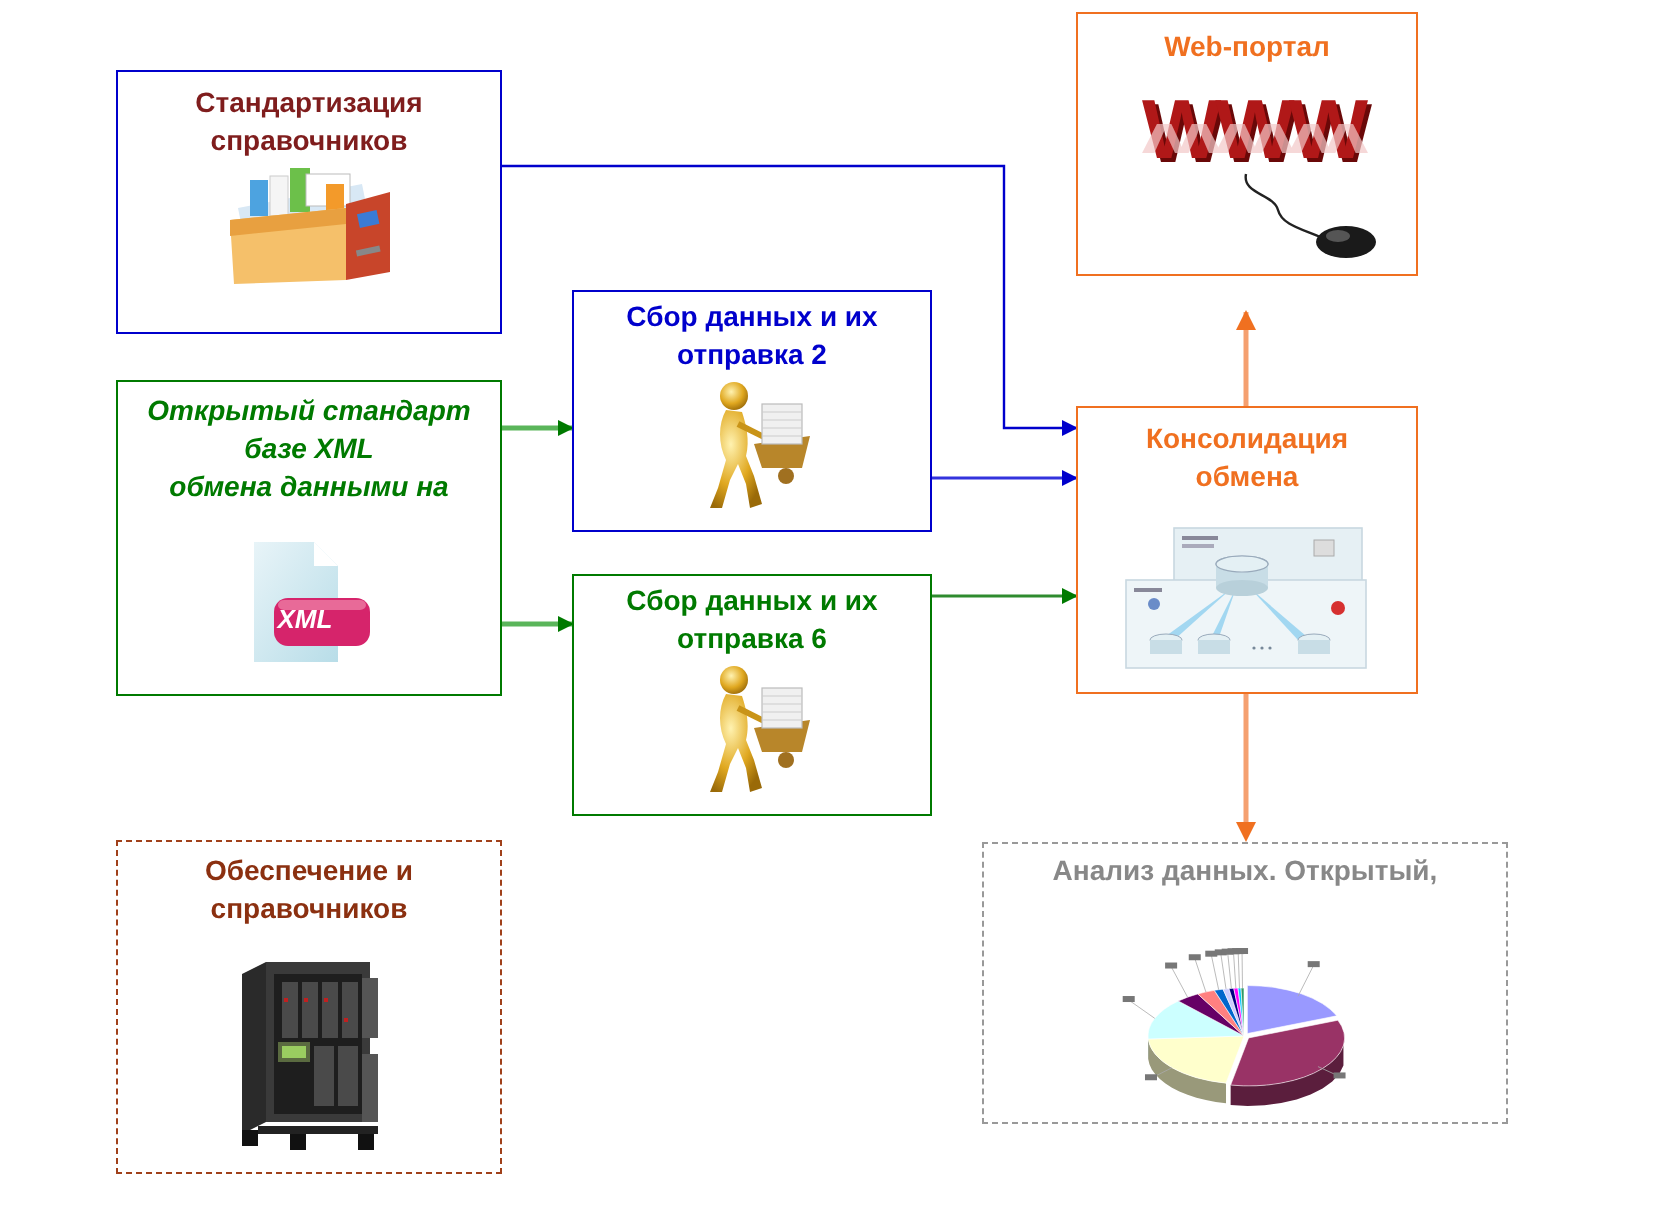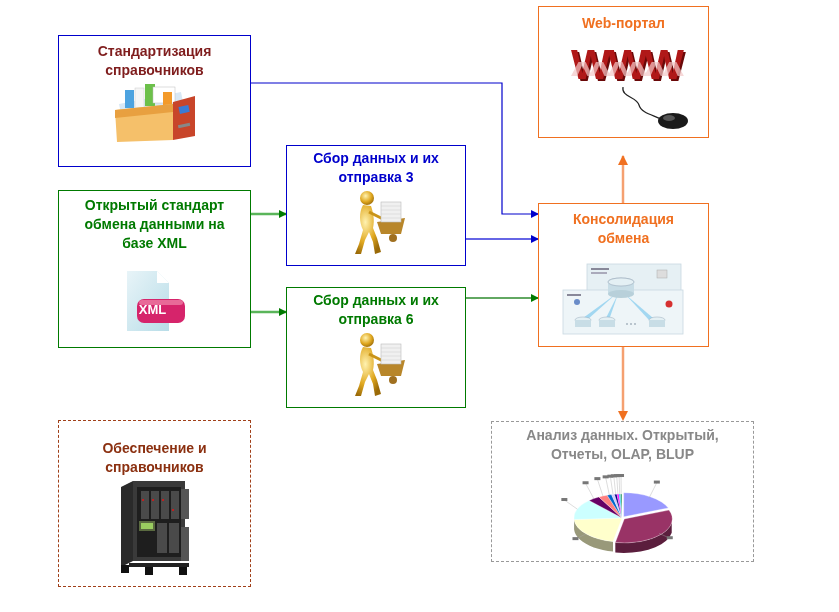--- a/index.html
+++ b/index.html
@@ -50,25 +50,25 @@
     <rect x="42" y="5" width="22" height="16" fill="#fff" stroke="#bbb" stroke-width="0.5"></rect>
     <rect x="52" y="10" width="9" height="14" fill="#f39a2a"></rect>
     <polygon points="4,28 62,22 62,58 6,60" fill="#f5c06a"></polygon>
     <polygon points="4,28 62,22 62,30 4,36" fill="#e8a040"></polygon>
     <polygon points="62,20 84,14 84,54 62,58" fill="#c8452a"></polygon>
     <rect x="68" y="24" width="10" height="7" fill="#3a7bd5" transform="rotate(-12 73 27)"></rect>
     <rect x="67" y="42" width="12" height="3" fill="#888" transform="rotate(-12 73 43)"></rect>
   </svg>
 </div>
 
-<div class="box" style="left:58px; top:190px; width:193px; height:158px; border:1.5px solid #007a00;">
+<div class="box" style="left:58px; top:190px; width:193px; height:158px; border:1.5px solid #007a00;font-style:italic;">
   <div class="title" style="top:5px; color:#007a00;">
     <div>Открытый стандарт</div>
+    <div>базе XML</div>
     <div>обмена данными на</div>
-    <div>базе XML</div>
   </div>
   <div class="ill" style="left:64px; top:78px; width:64px; height:64px;">
     <svg width="64" height="64" viewBox="0 0 64 64" style="position:absolute; left:0; top:0;">
       <defs>
         <linearGradient id="docg" x1="0" y1="0" x2="1" y2="1">
           <stop offset="0" stop-color="#e8f4f8"></stop>
             <stop offset="1" stop-color="#b8dde8"></stop>
         </linearGradient>
       </defs>
       <polygon points="4,2 34,2 46,14 46,62 4,62" fill="url(#docg)"></polygon>
@@ -76,21 +76,21 @@
       <rect x="14" y="30" width="48" height="24" rx="7" fill="#d6246b"></rect>
       <rect x="16" y="31" width="44" height="5" rx="3" fill="#e86a98"></rect>
     </svg>
     <span style="position:absolute; left:14px; top:33px; width:31px; text-align:center; color:#fff; font-weight:bold; font-size:13px;">XML</span>
   </div>
 </div>
 
 <div class="box" style="left:286px; top:145px; width:180px; height:121px; border:1.5px solid #0000cc;">
   <div class="title" style="top:3px; color:#0000cc;">
     <div>Сбор данных и их</div>
-    <div>отправка 3</div>
+    <div>отправка 2</div>
   </div>
   <svg class="ill" style="left:62px; top:44px;" width="60" height="66" viewBox="0 0 60 66">
     <defs>
       <radialGradient id="gold1" cx="0.4" cy="0.35" r="0.7">
         <stop offset="0" stop-color="#fff2b0"></stop>
           <stop offset="0.6" stop-color="#e0a820"></stop>
           <stop offset="1" stop-color="#9a6a08"></stop>
       </radialGradient>
     </defs>
     <circle cx="18" cy="8" r="7" fill="url(#gold1)"></circle>
@@ -174,21 +174,20 @@
     <circle cx="108" cy="42" r="3.5" fill="#d63030"></circle>
     <circle cx="66" cy="62" r="0.8" fill="#789"></circle>
       <circle cx="70" cy="62" r="0.8" fill="#789"></circle>
       <circle cx="74" cy="62" r="0.8" fill="#789"></circle>
   </svg>
 </div>
 
 <div class="box" style="left:491px; top:421px; width:263px; height:141px; border:1.5px dashed #999999;">
   <div class="title" style="top:4px; color:#888888; font-size:14px;">
     <div>Анализ данных. Открытый,</div>
-    <div>Отчеты, OLAP, BLUP</div>
   </div>
   <svg class="ill" id="pie-svg" style="left:48px; top:52px;" width="164" height="84" viewBox="0 0 164 84">
       <path d="M131.72058007689398,48.71056314558857 L131.72058007689398,48.71056314558857 L129.64160549972644,52.84893550634903 L126.12980266209645,56.737826071386415 L121.29617538156523,60.25431173859158 L115.29350873907698,63.28724067185445 L108.31153972832735,65.74074567544956 L100.57095990010133,67.53727443952445 L92.31643957070027,68.62004087431515 L83.80889409074757,68.95482004939532 L75.31723662821257,68.53103000211155 L75.31723662821257,78.53103000211155 L83.80889409074757,78.95482004939532 L92.31643957070027,78.62004087431515 L100.57095990010133,77.53727443952445 L108.31153972832735,75.74074567544956 L115.29350873907698,73.28724067185445 L121.29617538156523,70.25431173859158 L126.12980266209645,66.73782607138642 L129.64160549972644,62.84893550634903 L131.72058007689398,58.71056314558857 Z" fill="rgb(91,30,61)"></path>
       <path d="M73.00569689988521,67.57489401748853 L73.00569689988521,67.57489401748853 L67.8860643888494,66.93903235515992 L62.93690124953052,66.02611101641554 L58.21798391524443,64.84715634651658 L53.78630788996127,63.41640786499873 L49.695399351530874,61.75114627948663 L45.99466865773793,59.87148476776764 L42.72881356359886,57.80012604903868 L39.937279357894546,55.562088178441165 L37.65378243945823,53.18440237676215 L35.90590308750673,50.6957865449415 L34.714752344570854,48.12629840670583 L34.09471703544297,45.506972468703516 L34.09471703544297,55.506972468703516 L34.714752344570854,58.12629840670583 L35.90590308750673,60.6957865449415 L37.65378243945823,63.18440237676215 L39.937279357894546,65.56208817844117 L42.72881356359886,67.80012604903868 L45.99466865773793,69.87148476776764 L49.695399351530874,71.75114627948663 L53.78630788996127,73.41640786499873 L58.21798391524443,74.84715634651658 L62.93690124953052,76.02611101641554 L67.8860643888494,76.93903235515992 L73.00569689988521,77.57489401748853 Z" fill="rgb(153,153,122)"></path>
       <path d="M34.09471703544297,45.506972468703516 L34.09471703544297,45.506972468703516 L34.00263187045542,43.7486771812101 L34.00263187045542,53.7486771812101 L34.09471703544297,55.506972468703516 Z" fill="rgb(122,153,153)"></path>
       <path d="M83.68625013355638,42.75937913858816 L83.68625013355638,18.75937913858816 A48,24 0 0 1 128.31552145619244,33.924389874155885 Z" fill="#9999ff" stroke="#ffffff" stroke-width="0.3"></path>
       <line x1="108.98000213690227" y1="24.150066217410515" x2="116.8491694268321" y2="8.57093817756665" stroke="#aaa" stroke-width="0.4"></line>
       <rect x="113.8491694268321" y="6.570938177566649" width="6" height="3" fill="#777"></rect>
       <path d="M84.31153972832736,44.95613598462303 L128.94081105096342,36.12114672019076 A48,24 0 0 1 75.31723662821257,68.53103000211155 Z" fill="#993366" stroke="#ffffff" stroke-width="0.3"></path>
       <line x1="118.98463565323789" y1="59.29817575396855" x2="129.77182105209891" y2="64.22211161045021" stroke="#aaa" stroke-width="0.4"></line>
@@ -220,21 +219,21 @@
       <path d="M82,44 L78.98605506259301,20.04735851772148 A48,24 0 0 1 80.49228356424989,20.011842551222443 Z" fill="#00ccff" stroke="#ffffff" stroke-width="0.3"></path>
       <line x1="79.7388903659372" y1="20.02664300091272" x2="79.07940005600221" y2="2.0421847514451414" stroke="#aaa" stroke-width="0.4"></line>
       <rect x="76.07940005600221" y="0.042184751445141444" width="6" height="3" fill="#777"></rect>
       <path d="M82,44 L80.49228356424989,20.011842551222443 A48,24 0 0 1 82.00000000000003,20 Z" fill="#339966" stroke="#ffffff" stroke-width="0.3"></path>
       <line x1="81.24604876903264" y1="20.002960820440144" x2="81.02614632666717" y2="2.0046879656968954" stroke="#aaa" stroke-width="0.4"></line>
       <rect x="78.02614632666717" y="0.004687965696895446" width="6" height="3" fill="#777"></rect>
     </svg>
 </div>
 
 <div class="box" style="left:58px; top:420px; width:193px; height:167px; border:1.5px dashed #a0401a;">
-  <div class="title" style="top:18px; color:#8b3010;">
+  <div class="title" style="top:5px; color:#8b3010;">
     <div>Обеспечение и</div>
     <div>справочников</div>
   </div>
   <svg class="ill" style="left:58px; top:58px;" width="80" height="98" viewBox="0 0 80 98">
     <polygon points="4,8 16,2 16,82 4,88" fill="#2a2a2a"></polygon>
     <rect x="16" y="2" width="52" height="80" fill="#3a3a3a"></rect>
     <rect x="20" y="8" width="44" height="70" fill="#1e1e1e"></rect>
     <rect x="24" y="12" width="8" height="28" fill="#4a4a4a"></rect>
     <rect x="34" y="12" width="8" height="28" fill="#4a4a4a"></rect>
     <rect x="44" y="12" width="8" height="28" fill="#4a4a4a"></rect>

